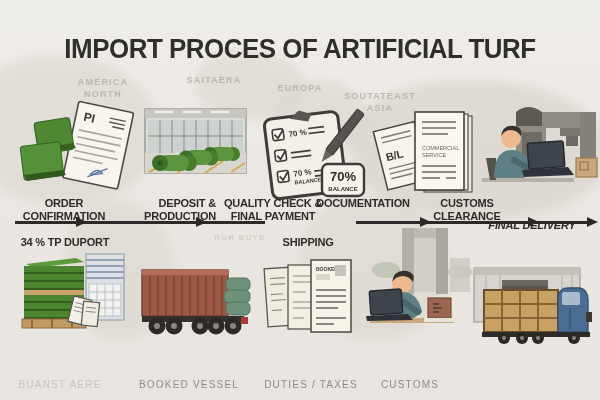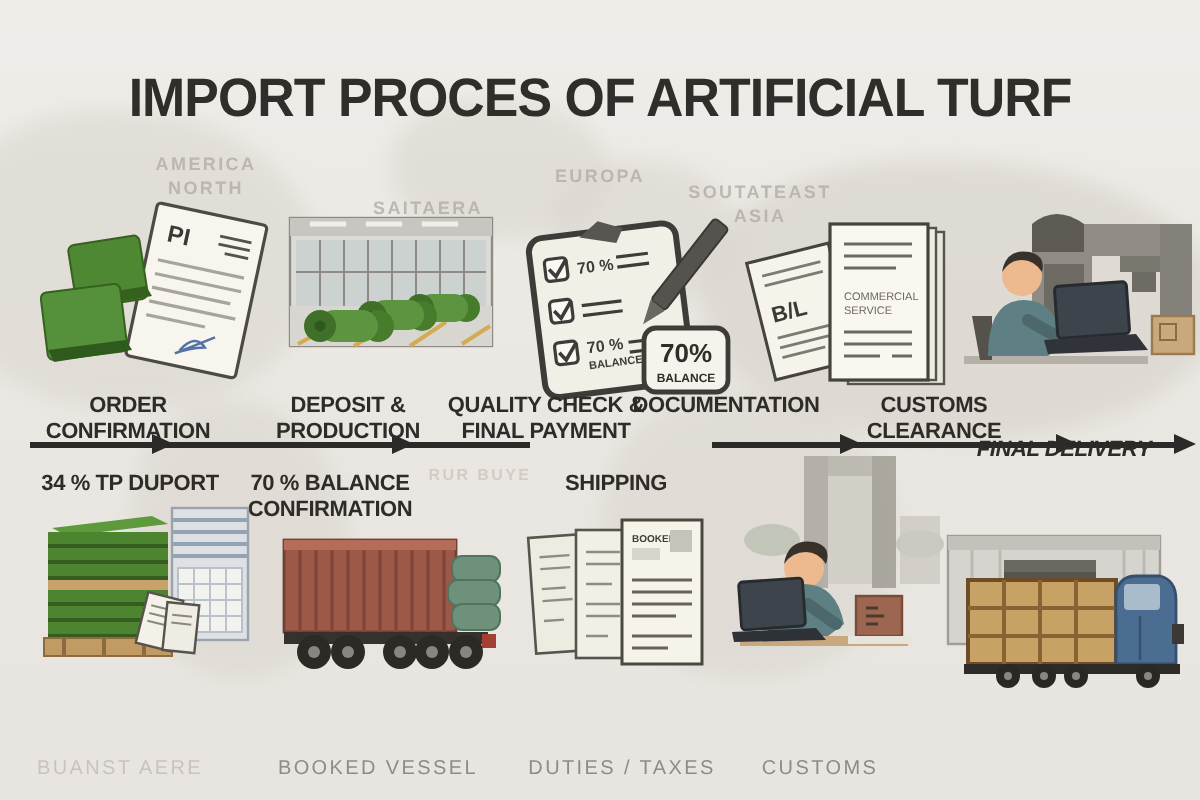--- a/index.html
+++ b/index.html
@@ -39,21 +39,21 @@
   <div class="map-blob" style="left:195px;top:50px;width:110px;height:70px;"></div>
   <div class="map-blob" style="left:275px;top:80px;width:95px;height:75px;"></div>
   <div class="map-blob" style="left:350px;top:80px;width:260px;height:140px;opacity:.7;"></div>
   <div class="map-blob" style="left:65px;top:200px;width:110px;height:140px;"></div>
   <div class="map-blob" style="left:300px;top:195px;width:150px;height:145px;"></div>
 
   <div class="map-label" style="left:58px;top:76px;width:90px;">
     <div>AMERICA</div>
     <div>NORTH</div>
   </div>
-  <div class="map-label" style="left:172px;top:74px;width:84px;margin-top:24px;">SAITAERA</div>
+  <div class="map-label" style="left:172px;top:74px;width:84px;">SAITAERA</div>
   <div class="map-label" style="left:268px;top:82px;width:64px;">EUROPA</div>
   <div class="map-label" style="left:332px;top:90px;width:96px;">
     <div>SOUTATEAST</div>
     <div>ASIA</div>
   </div>
   <div class="map-label faint" style="left:210px;top:232px;width:60px;">RUR BUYE</div>
 
   <div class="title">IMPORT PROCES OF ARTIFICIAL TURF</div>
 
   <div class="icon-box" style="left:12px;top:100px;width:125px;height:92px;">
@@ -166,41 +166,37 @@
       <g>
         <rect x="50" y="44" width="36" height="26" rx="2" fill="#3e444b" stroke="#272b30" stroke-width="1.5" transform="rotate(-4 68 57)"></rect>
         <path d="M44 72 l46 -3 l6 8 l-50 2 z" fill="#30343a"></path>
       </g>
       <rect x="98" y="60" width="21" height="19" fill="#c9a87b" stroke="#9a7b50" stroke-width="1.2"></rect>
       <rect x="102" y="64" width="8" height="8" fill="none" stroke="#8a6b44" stroke-width="1"></rect>
     </svg>
   </div>
 
   <div class="step-label" style="left:4px;top:197px;width:120px;">ORDER CONFIRMATION</div>
-  <div class="step-label" style="left:114px;top:197px;width:120px;">DEPOSIT &amp; PRODUCTION</div>
+  <div class="step-label" style="left:96px;top:197px;width:120px;text-align:right;">DEPOSIT &amp; PRODUCTION</div>
   <div class="step-label" style="left:213px;top:197px;width:120px;">
     <div>QUALITY CHECK &amp;</div>
     <div>FINAL PAYMENT</div>
   </div>
   <div class="step-label" style="left:407px;top:197px;width:120px;">CUSTOMS CLEARANCE</div>
   <div class="step-label" style="left:303px;top:197px;width:120px;">DOCUMENTATION</div>
 
   <div class="arrow-line" style="left:15px;width:250px;"></div>
   <div class="arrow-head" style="left:76px;"></div>
   <div class="arrow-head" style="left:196px;"></div>
   <div class="arrow-line" style="left:356px;width:232px;"></div>
   <div class="arrow-head" style="left:420px;"></div>
   <div class="arrow-head" style="left:528px;"></div>
   <div class="arrow-head" style="left:587px;"></div>
 
   <div class="step-label" style="left:0px;top:236px;width:130px;">34 % TP DUPORT</div>
-  <div class="step-label" style="left:95px;top:236px;width:140px;">
-    <div>70 % BALANCE</div>
-    <div>CONFIRMATION</div>
-  </div>
   <div class="step-label" style="left:248px;top:236px;width:120px;">SHIPPING</div>
   <div class="step-label" style="left:472px;top:219px;width:120px;font-style:italic;">FINAL DELIVERY</div>
 
   <div class="icon-box" style="left:18px;top:252px;width:110px;height:85px;">
     <svg width="110" height="85" viewBox="0 0 110 85">
       <rect x="68" y="2" width="38" height="66" fill="#dde1e6" stroke="#9aa2ab" stroke-width="1.2"></rect>
       <path d="M68 8 h38 M68 14 h38 M68 20 h38 M68 26 h38" stroke="#93a3b1" stroke-width="2"></path>
       <rect x="71" y="32" width="32" height="32" fill="#f2f2ef" stroke="#b9c1c9" stroke-width="1"></rect>
       <path d="M71 40 h32 M71 48 h32 M71 56 h32 M79 32 v32 M87 32 v32 M95 32 v32" stroke="#b9c1c9" stroke-width="1"></path>
       <path d="M8 12 l50 -6 l8 4 l-50 6 z" fill="#5d9a3d"></path>

